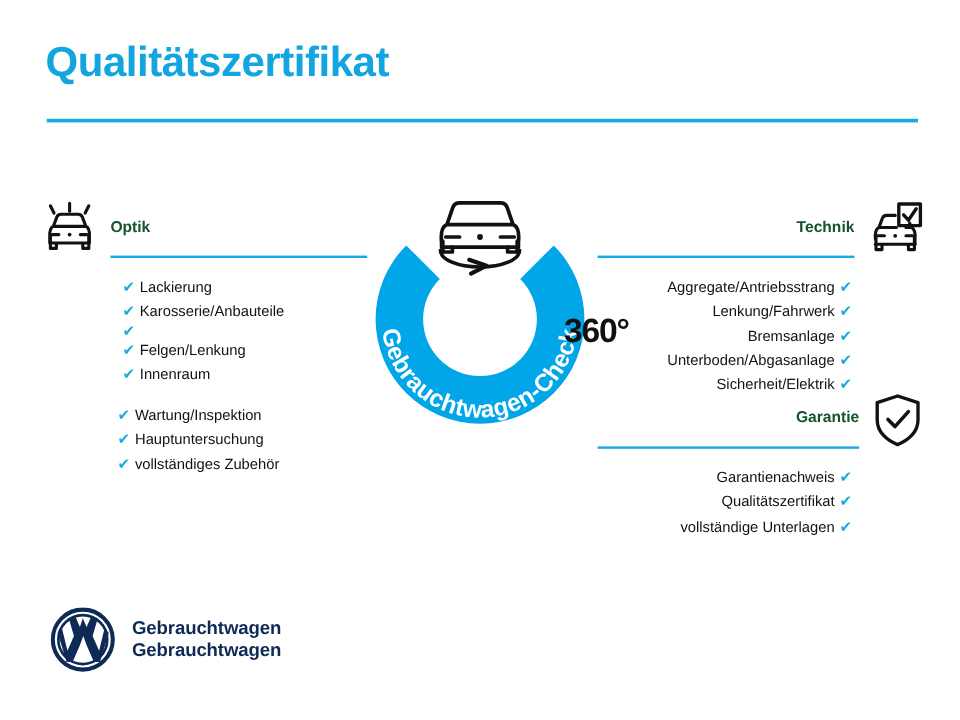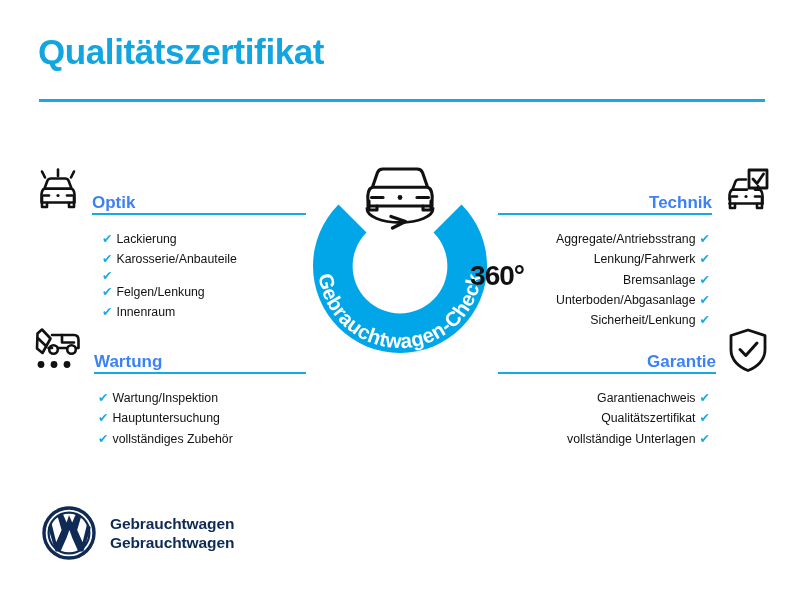--- a/index.html
+++ b/index.html
@@ -69,25 +69,25 @@
     display: block;
   }
   .sec-wartung .sec-icon { width: 54px; flex-basis: 54px; }
   .sec-garantie .sec-icon { width: 44px; flex-basis: 44px; }
 
   .sec-title-wrap {
     flex: 1 1 auto;
     min-width: 0;
   }
   .sec-title {
-    font-size: 17px;
-    font-weight: bold;
-    color: #3b82f6;
+    font-size: 13px;
+    font-weight: bold;
+    color: #14532d;
     line-height: 1.1;
-    padding-bottom: 0;
+    padding-bottom: 16px;
   }
   .right .sec-title { text-align: right; }
   .sec-underline {
     height: 2.5px;
     background: #17A9E2;
     width: 100%;
   }
 
   .sec-list {
     list-style: none;
@@ -252,48 +252,27 @@
         </li>
       <li>
           <span>Bremsanlage</span>
           <span class="chk">✔</span>
         </li>
       <li>
           <span>Unterboden/Abgasanlage</span>
           <span class="chk">✔</span>
         </li>
       <li>
-          <span>Sicherheit/Lenkung</span>
+          <span>Sicherheit/Elektrik</span>
           <span class="chk">✔</span>
         </li>
     </ul>
   </div>
 
   <div class="section sec-wartung">
-    <div class="sec-head">
-      <span class="sec-icon">
-        <svg viewBox="0 0 54 48" width="54" height="48" fill="none" stroke="#111" stroke-width="2.6" stroke-linecap="round" stroke-linejoin="round">
-          <path d="M7.5 7.5 L12 3.5 L20.5 12.5 L12.5 27 L7 22.5 Z"></path>
-          <path d="M8.2 12.5 L15.5 19.5"></path>
-          <path d="M22 9 L44 9 C47 9 48.5 11 48.5 14 L48.5 22 L46.5 22"></path>
-          <path d="M36.5 22 L28 22"></path>
-          <path d="M22 22 L18.5 22"></path>
-          <path d="M32 9 L32 16.5 L44 16.5"></path>
-          <circle cx="41.5" cy="23.5" r="4.3"></circle>
-          <circle cx="23.5" cy="23.5" r="4.3"></circle>
-          <circle cx="11" cy="38.5" r="3.4" fill="#111" stroke="none"></circle>
-          <circle cx="24" cy="38.5" r="3.4" fill="#111" stroke="none"></circle>
-          <circle cx="37" cy="38.5" r="3.4" fill="#111" stroke="none"></circle>
-        </svg>
-      </span>
-      <div class="sec-title-wrap">
-        <div class="sec-title">Wartung</div>
-        <div class="sec-underline"></div>
-      </div>
-    </div>
     <ul class="sec-list">
       <li>
           <span class="chk">✔</span>
           <span>Wartung/Inspektion</span>
         </li>
       <li>
           <span class="chk">✔</span>
           <span>Hauptuntersuchung</span>
         </li>
       <li>

